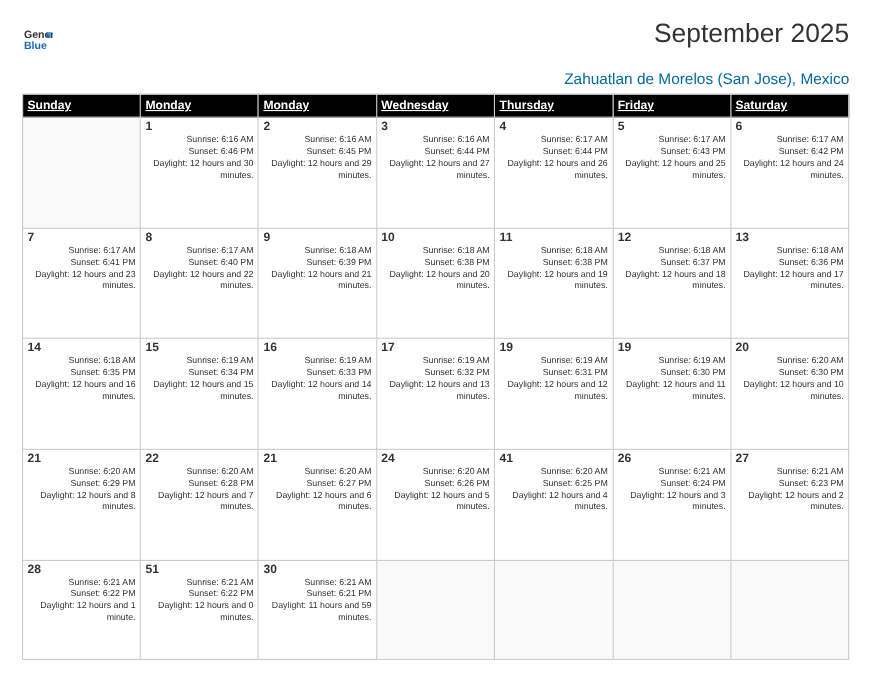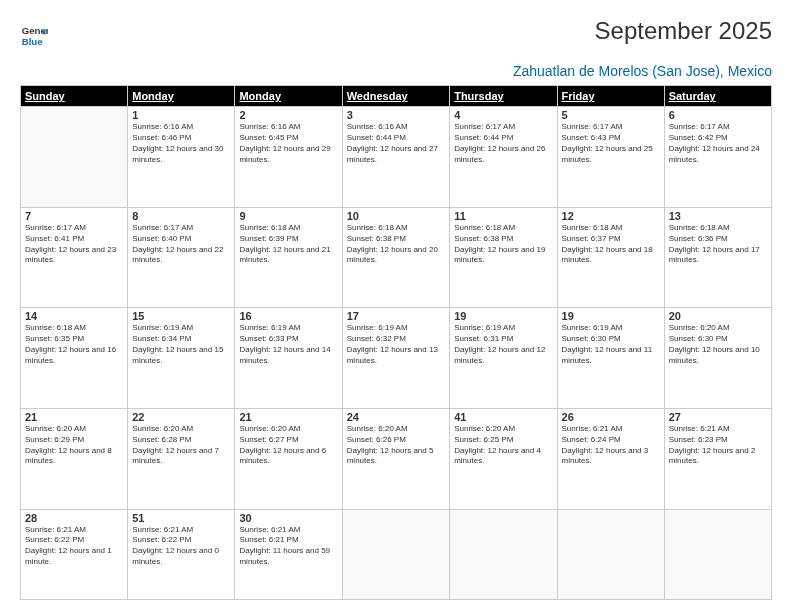--- a/index.html
+++ b/index.html
@@ -75,20 +75,21 @@
       font-size: 11px;
       font-weight: bold;
       color: #333;
       display: block;
       margin-bottom: 1px;
     }
     .day-info {
       font-size: 8px;
       color: #333;
       line-height: 1.35;
+      text-align: right;
     }
     .empty-cell {
       background: #f9f9f9;
     }
     .week-row td { height: 80px; }
     .last-week-row td { height: 72px; }
   </style>
 </head>
 <body>
 

